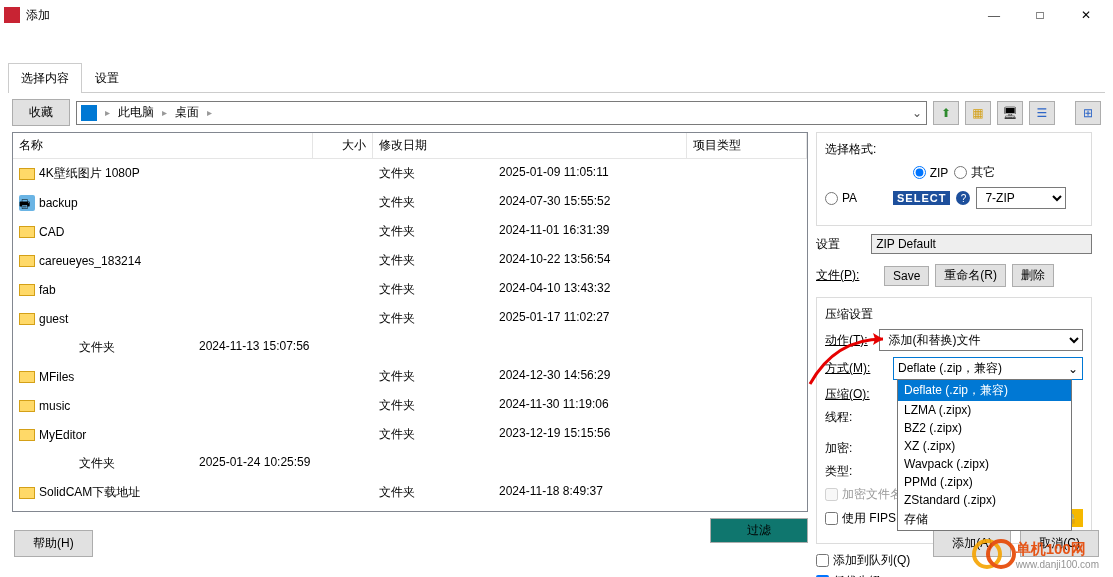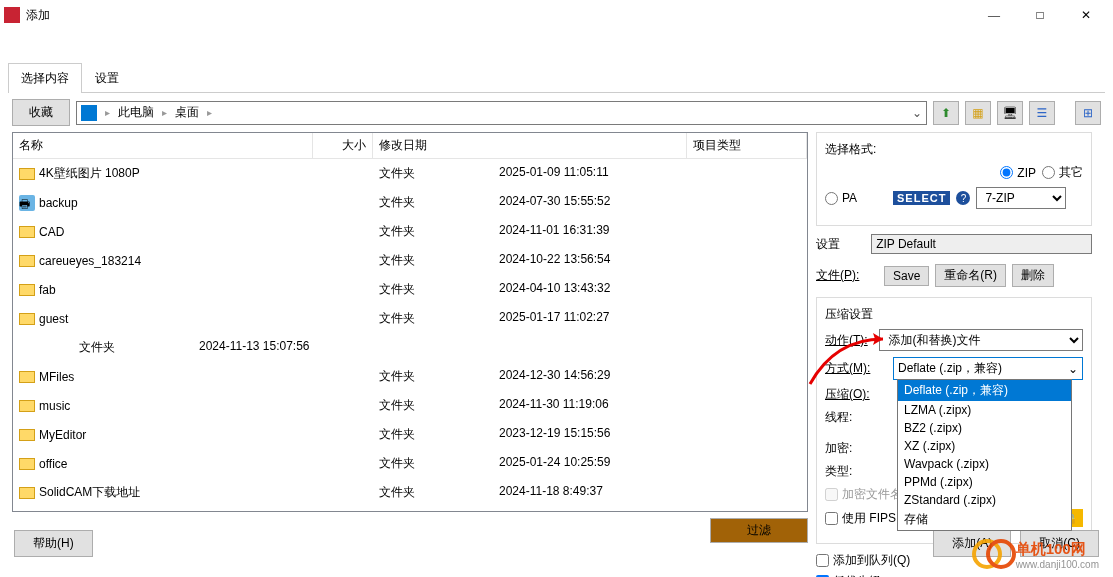--- a/index.html
+++ b/index.html
@@ -26,21 +26,21 @@
 .ft-col { padding: 4px 6px; border-right: 1px solid #e5e5e5; }
 .c-name { width: 300px; }
 .c-size { width: 60px; text-align: right; }
 .c-type { width: 120px; }
 .c-date { flex: 1; }
 .ft-row { display: flex; padding: 2px 0; }
 .ft-row .c-name { display: flex; align-items: center; gap: 4px; }
 .ic-folder { width: 16px; height: 12px; background: #ffd968; border: 1px solid #d4a017; display: inline-block; }
 .ic-special { width: 16px; height: 16px; display: inline-block; border-radius: 50%; }
 .filter-row { display: flex; justify-content: flex-end; padding: 6px 0; }
-.filter-btn { padding: 3px 36px; border: 1px solid #adadad; background: #a16207; }
+.filter-btn { padding: 3px 36px; border: 1px solid #adadad; background: #0f766e; }
 .right-panel { width: 276px; display: flex; flex-direction: column; gap: 4px; }
 .grp { border: 1px solid #dcdcdc; padding: 8px 8px 10px; margin-bottom:4px; }
 .grp-row { display: flex; align-items: center; gap: 6px; margin-bottom: 6px; }
 .grp-title { margin-bottom: 6px; }
 .radio { display: flex; align-items: center; gap: 4px; }
 .radio input { margin: 0; }
 .sel-badge { background: #1d4f9c; color: #fff; font-weight: bold; padding: 1px 4px; letter-spacing: 1px; font-size: 11px; }
 .sel-q { width: 14px; height: 14px; border-radius: 50%; background: #1d4f9c; color: #fff; display: inline-flex; align-items: center; justify-content: center; font-size: 10px; }
 select, .dd { border: 1px solid #7a7a7a; padding: 2px 4px; background: #fff; font-size: 12px; width: 100%; }
 .dd-open { border: 1px solid #0078d4; padding: 2px 4px; background: #fff; display:flex; justify-content:space-between; align-items:center; }
@@ -186,24 +186,20 @@
           <div class="ft-row">
             <div class="ft-col c-name" style="border:none">
               <span class="ic-folder"></span>
               <span>MyEditor</span>
             </div>
             <div class="ft-col c-size" style="border:none"></div>
             <div class="ft-col c-type" style="border:none">文件夹</div>
             <div class="ft-col c-date" style="border:none">2023-12-19 15:15:56</div>
           </div>
           <div class="ft-row">
-            <div class="ft-col c-name" style="border:none">
-              <span class="ic-folder"></span>
-              <span>office</span>
-            </div>
             <div class="ft-col c-size" style="border:none"></div>
             <div class="ft-col c-type" style="border:none">文件夹</div>
             <div class="ft-col c-date" style="border:none">2025-01-24 10:25:59</div>
           </div>
           <div class="ft-row">
             <div class="ft-col c-name" style="border:none">
               <span class="ic-folder"></span>
               <span>SolidCAM下载地址</span>
             </div>
             <div class="ft-col c-size" style="border:none"></div>
@@ -219,21 +215,21 @@
         </div>
     </div>
     <div class="filter-row">
       <button class="filter-btn">过滤</button>
     </div>
   </div>
 
   <div class="right-panel">
     <div class="grp">
       <div class="grp-title">选择格式:</div>
-      <div class="grp-row" style="justify-content:flex-end">
+      <div class="grp-row" style="justify-content:center">
         <label class="radio">
             <input type="radio" checked="" style="">
             <span>ZIP</span>
           </label>
         <label class="radio">
             <input type="radio" style="">
             <span>其它</span>
           </label>
       </div>
       <div class="grp-row">

